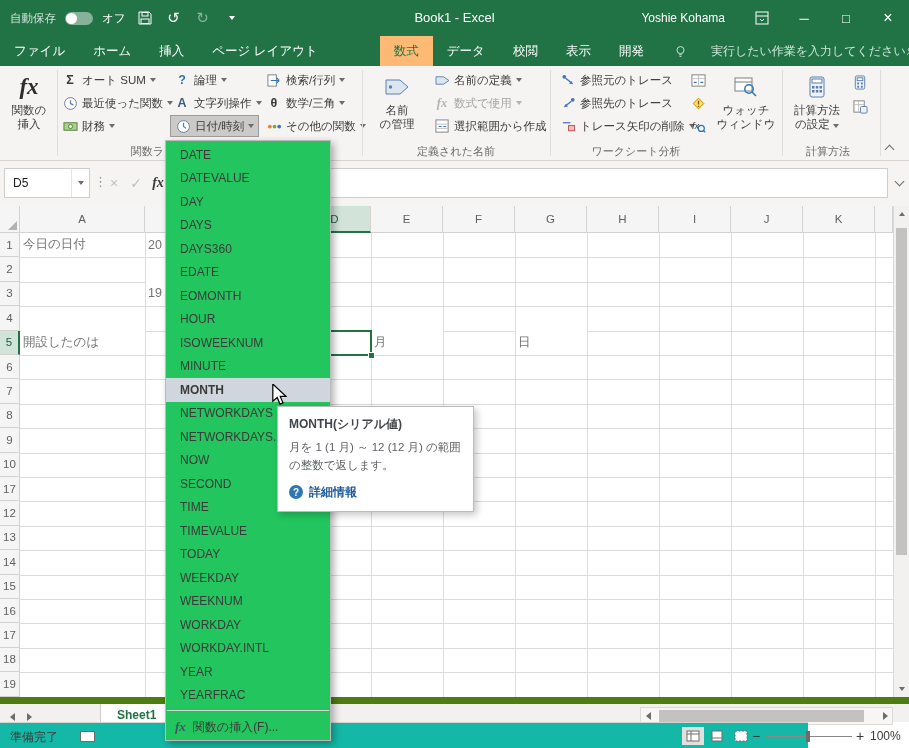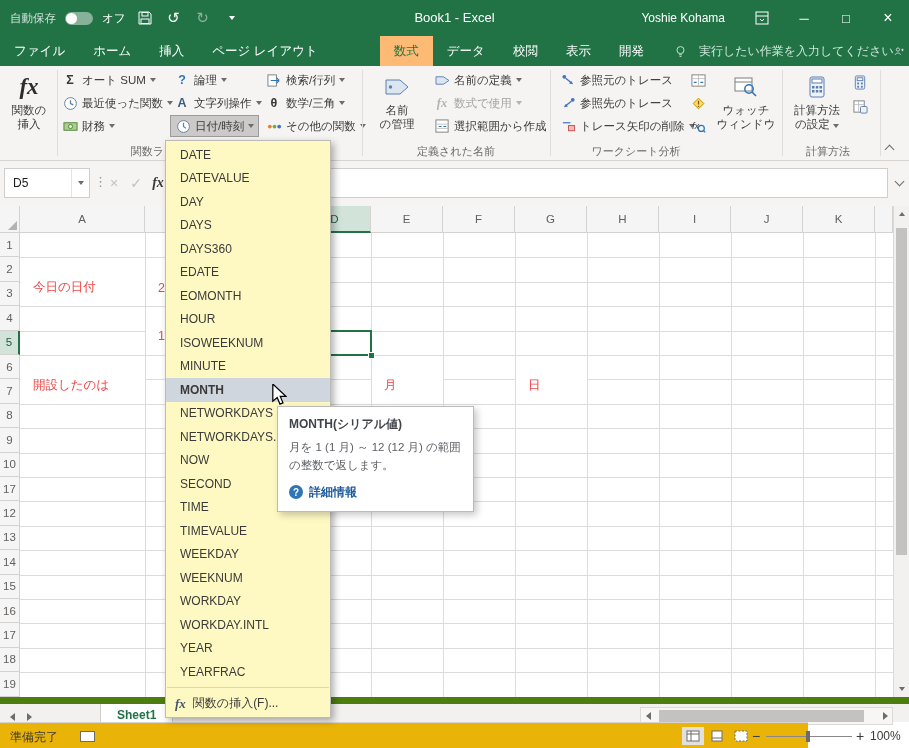--- a/index.html
+++ b/index.html
@@ -17,21 +17,21 @@
 .qbtn{width:20px;height:22px;display:flex;align-items:center;justify-content:center;font-size:15px;color:#fff;}
 .dim{opacity:.45;}
 .tb-right{margin-left:auto;display:flex;align-items:center;height:36px;position:relative;z-index:2;}
 .tb-user{font-size:12px;color:#fff;margin-right:16px;}
 .wbtn{width:42px;height:36px;display:flex;align-items:center;justify-content:center;font-size:13px;color:#fff;}
 
 .tabrow{position:absolute;left:0;top:36px;width:909px;height:30px;background:#217346;display:flex;align-items:flex-end;z-index:5;}
 .tabs-holder{display:flex;height:30px;}
 .rtab{height:30px;line-height:30px;padding:0 14px;font-size:12.5px;color:#fff;white-space:nowrap;}
 .rtab.active{background:#fdba74;color:#217346;margin-left:48px;}
-.tellme{display:flex;align-items:center;gap:12px;height:30px;margin-left:16px;color:#cfe7da;font-size:12px;white-space:nowrap;}
+.tellme{display:flex;align-items:center;gap:24px;height:30px;margin-left:16px;color:#cfe7da;font-size:12px;white-space:nowrap;}
 .share{display:flex;align-items:center;gap:5px;color:#fff;margin-left:auto;margin-right:10px;font-size:12px;height:30px;}
 .smiley{color:#ffd34f;font-size:16px;margin-right:10px;line-height:30px;}
 
 .ribbon{position:absolute;left:0;top:66px;width:909px;height:95px;background:#f5f4f2;border-bottom:1px solid #d6d3d1;z-index:4;}
 .vsep{position:absolute;top:4px;height:86px;width:1px;background:#e0dedb;}
 .glabel{position:absolute;top:78px;height:14px;font-size:11px;color:#6a6866;text-align:center;white-space:nowrap;}
 .sbtn{position:absolute;height:22px;display:flex;align-items:center;gap:4px;padding:0 4px;font-size:11.5px;color:#3b3a39;white-space:nowrap;}
 .sbtn.pressed{background:#cccac8;border:1px solid #9d9b99;}
 .sbtn.off{color:#a5a3a1;}
 .bbtn{position:absolute;top:2px;height:74px;display:flex;flex-direction:column;align-items:center;padding-top:5px;font-size:11.5px;line-height:14px;color:#3b3a39;text-align:center;white-space:nowrap;}
@@ -59,46 +59,46 @@
 
 .grid{position:absolute;left:0;top:206px;width:893px;height:491px;background:#fff;overflow:hidden;z-index:1;}
 .grid>div{position:absolute;}
 .colh,.rowh{background:#f5f5f5;color:#62605e;font-size:11.5px;display:flex;align-items:center;justify-content:center;border-right:1px solid #d4d2d0;border-bottom:1px solid #d4d2d0;}
 .colh.sel,.rowh.sel{background:#d2e3da;color:#1e5c38;}
 .colh.sel{border-bottom:2px solid #217346;}
 .rowh.sel{border-right:2px solid #217346;}
 .corner{background:#f5f5f5;border-right:1px solid #d4d2d0;border-bottom:1px solid #d4d2d0;}
 .corner:after{content:"";position:absolute;right:2px;bottom:2px;border-bottom:9px solid #b4b2b0;border-left:9px solid transparent;}
 .vline,.hline{background:#dcdcdc;}
-.cellv{font-size:12.5px;color:#ef4444;display:flex;align-items:center;padding-left:12px;white-space:nowrap;background:#fff;margin-top:43px;}
+.cellv{font-size:12.5px;color:#737373;display:flex;align-items:center;padding-left:2px;white-space:nowrap;background:#fff;}
 .selbox{border:2px solid #217346;}
 .selhandle{width:7px;height:7px;background:#217346;border:1px solid #fff;}
 
 .vscroll{position:absolute;left:893px;top:206px;width:16px;height:491px;background:#f2f1f0;border-left:1px solid #dcdad8;z-index:2;}
 .vscroll .sarr{position:absolute;left:0;width:15px;height:16px;display:flex;align-items:center;justify-content:center;}
 .vthumb{position:absolute;left:2px;width:11px;top:22px;height:327px;background:#c4c2c0;}
 
 .sheetbar{position:absolute;left:0;top:697px;width:909px;height:25px;background:#f2f1f0;border-top:7px solid #4d7c0f;z-index:2;}
 .snav{position:absolute;left:10px;top:0;height:25px;display:flex;align-items:center;gap:12px;}
 .sheettab{position:absolute;left:100px;top:0;height:24px;padding:0 16px;background:#fff;border-left:1px solid #d0cecc;border-right:1px solid #d0cecc;border-bottom:2px solid #217346;color:#217346;font-weight:bold;font-size:12px;display:flex;align-items:center;}
 .hscroll{position:absolute;left:640px;top:3px;width:253px;height:18px;background:#f7f6f5;border:1px solid #dcdad8;}
 .hthumb{position:absolute;left:18px;top:2px;width:205px;height:12px;background:#c4c2c0;}
 .hscroll .sarr{position:absolute;top:0;height:16px;width:14px;display:flex;align-items:center;justify-content:center;}
 
-.statusbar{position:absolute;left:0;top:722px;width:808px;height:26px;background:#eab308;border-top:1px solid #d6d3d1;z-index:2;}
+.statusbar{position:absolute;left:0;top:722px;width:808px;height:26px;background:#14b8a6;border-top:1px solid #d6d3d1;z-index:2;}
 .sb-ready{position:absolute;left:10px;top:6px;font-size:12px;color:#3b3a39;}
 .sb-macro{position:absolute;left:80px;top:8px;width:15px;height:11px;border:1px solid #6e6c6a;background:#fdfdfd;}
 .viewbtn{position:absolute;top:4px;width:22px;height:18px;display:flex;align-items:center;justify-content:center;}
 .viewbtn.cur{background:#e2e0de;}
 .zoomtxt{position:absolute;top:5px;font-size:14px;color:#3b3a39;}
 .zoom-track{position:absolute;left:766px;top:13px;width:86px;height:1px;background:#8a8886;}
 .zoom-thumb{position:absolute;left:806px;top:8px;width:4px;height:11px;background:#6e6c6a;}
 .sb-zoom{position:absolute;left:870px;top:6px;font-size:12px;color:#3b3a39;}
 
-.menu{position:absolute;left:165px;top:140px;width:166px;background:#fef9c3;border:1px solid #bdbbb9;box-shadow:3px 3px 7px rgba(0,0,0,.3);z-index:50;padding-top:2px;}
+.menu{position:absolute;left:165px;top:140px;width:166px;background:#22c55e;border:1px solid #bdbbb9;box-shadow:3px 3px 7px rgba(0,0,0,.3);z-index:50;padding-top:2px;}
 .mitem{height:23.5px;display:flex;align-items:center;padding-left:14px;font-size:12px;color:#3b3a39;}
 .mitem.hl{background:#cfd6de;font-weight:bold;}
 .msep{height:1px;background:#d6d3d1;margin:3px 1px;}
 .mfooter{height:26px;display:flex;align-items:center;gap:7px;padding-left:9px;font-size:12px;color:#3b3a39;}
 .mfx{font-family:"Liberation Serif","DejaVu Serif",serif;font-style:italic;font-weight:bold;color:#44546a;font-size:13px;}
 
 .tooltip{position:absolute;left:277px;top:406px;width:197px;background:#fff;border:1px solid #bdbbb9;box-shadow:3px 3px 7px rgba(0,0,0,.22);z-index:60;padding:9px 11px 10px;}
 .tt-title{font-size:12px;font-weight:bold;color:#404347;}
 .tt-body{margin-top:6px;font-size:11.5px;line-height:1.55;color:#5c5f63;}
 .tt-link{margin-top:9px;display:flex;align-items:center;gap:6px;}
@@ -571,20 +571,21 @@
       <div class="mitem">HOUR</div>
       <div class="mitem">ISOWEEKNUM</div>
       <div class="mitem">MINUTE</div>
       <div class="mitem hl">MONTH</div>
       <div class="mitem">NETWORKDAYS</div>
       <div class="mitem">NETWORKDAYS.INTL</div>
       <div class="mitem">NOW</div>
       <div class="mitem">SECOND</div>
       <div class="mitem">TIME</div>
       <div class="mitem">TIMEVALUE</div>
+      <div class="mitem">TODAY</div>
       <div class="mitem">WEEKDAY</div>
       <div class="mitem">WEEKNUM</div>
       <div class="mitem">WORKDAY</div>
       <div class="mitem">WORKDAY.INTL</div>
       <div class="mitem">YEAR</div>
       <div class="mitem">YEARFRAC</div>
     </div>
   <div class="msep"></div>
   <div class="mfooter">
     <span class="mfx">fx</span>

